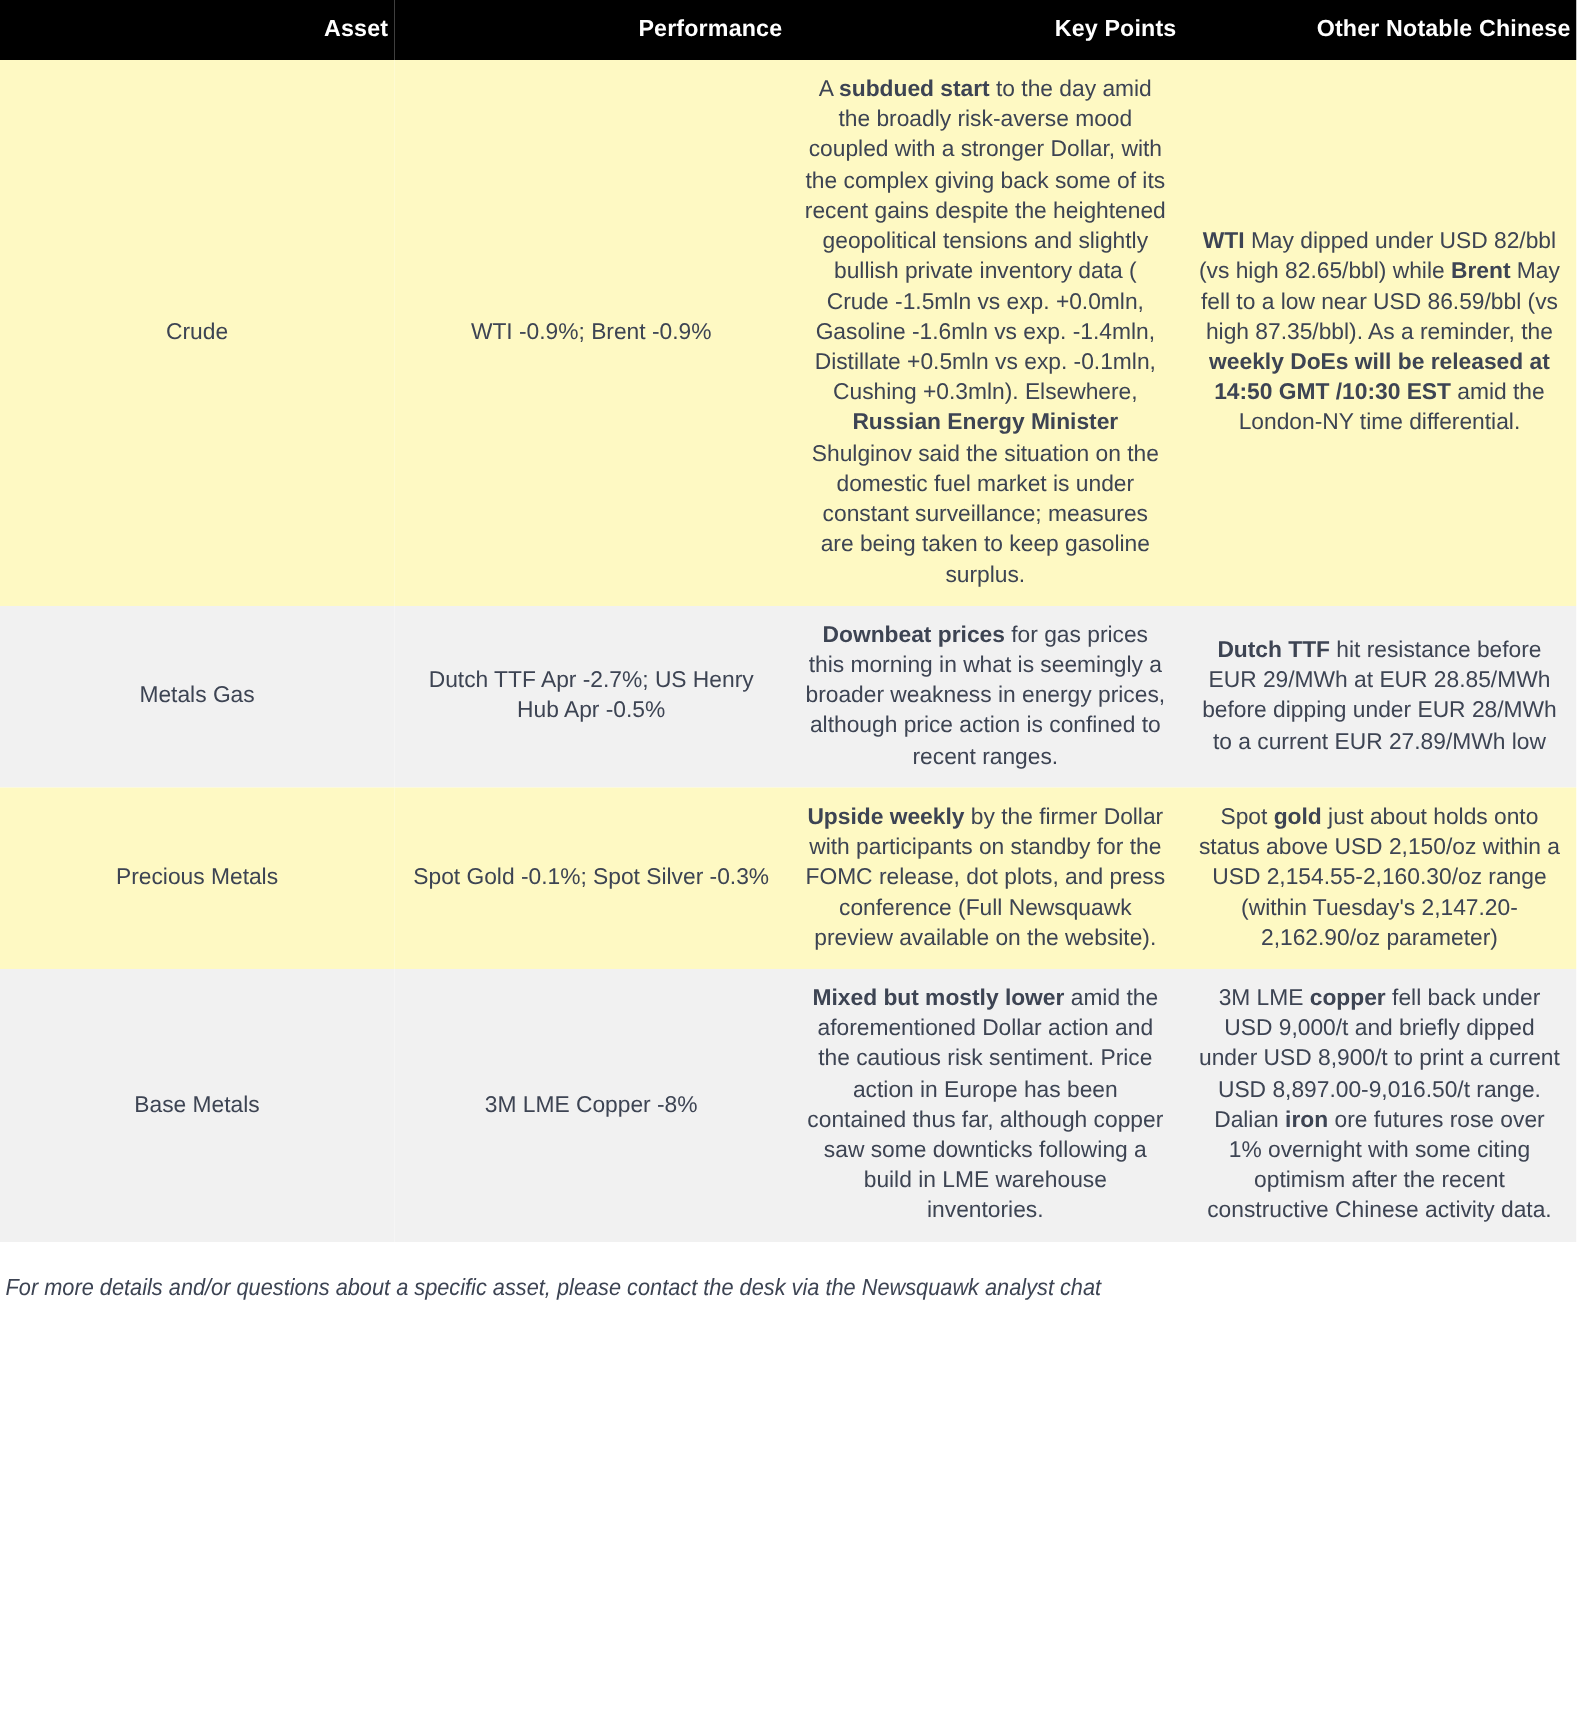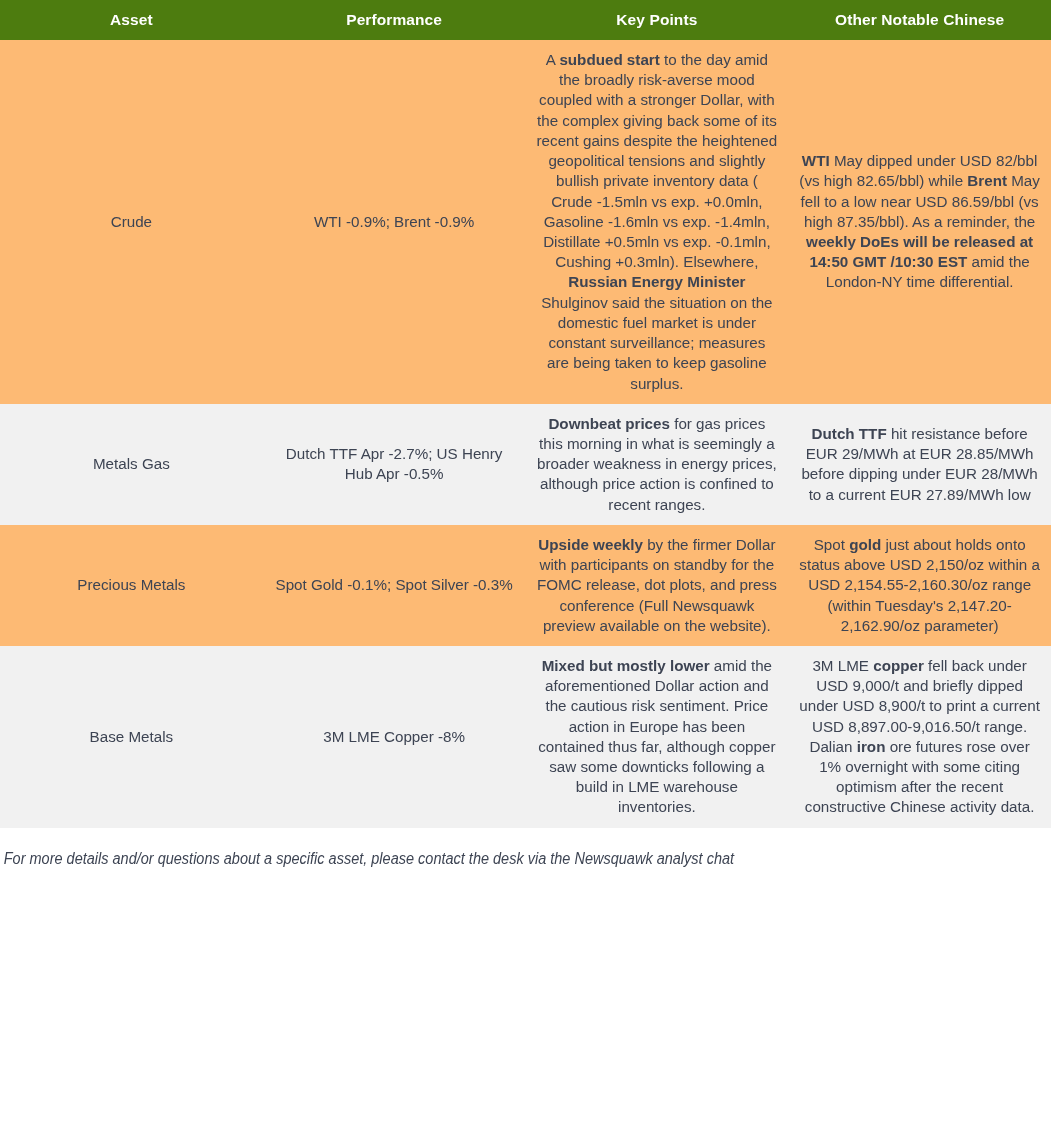--- a/index.html
+++ b/index.html
@@ -22,41 +22,41 @@
     background: #ffffff;
   }
   table.commodity-table {
     width: 1051px;
     border-collapse: collapse;
     table-layout: fixed;
   }
   table.commodity-table col { width: 262.75px; }
 
   thead tr.header-row th {
-    background: #4d7c0f;
+    background: #000000;
     color: #ffffff;
     font-weight: bold;
     font-size: 15.5px;
-    text-align: center;
+    text-align: right;
     padding: 11px 4px 12px 4px;
     letter-spacing: 0.1px;
     border: none;
     line-height: 1.1;
   }
 
   tbody tr.data-row td {
     text-align: center;
     vertical-align: middle;
     font-size: 15.2px;
     line-height: 1.33;
     padding: 10px 11px;
     color: #3d4453;
     border: none;
   }
-  tbody tr.row-white td { background: #fdba74; }
+  tbody tr.row-white td { background: #fef9c3; }
   tbody tr.row-gray  td { background: #f1f1f1; }
 
   td.cell-asset, td.cell-performance {
     font-size: 15px;
   }
   td.cell-key, td.cell-other {
     font-size: 15.2px;
   }
   .cell-text b, .cell-text strong { font-weight: bold; }
 

